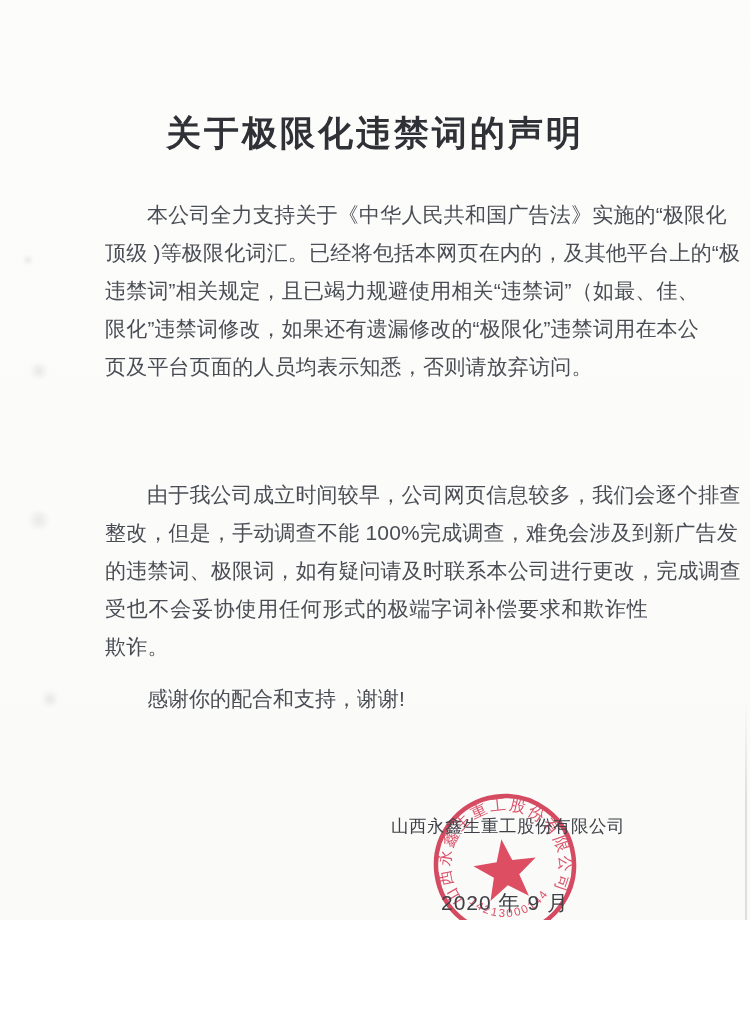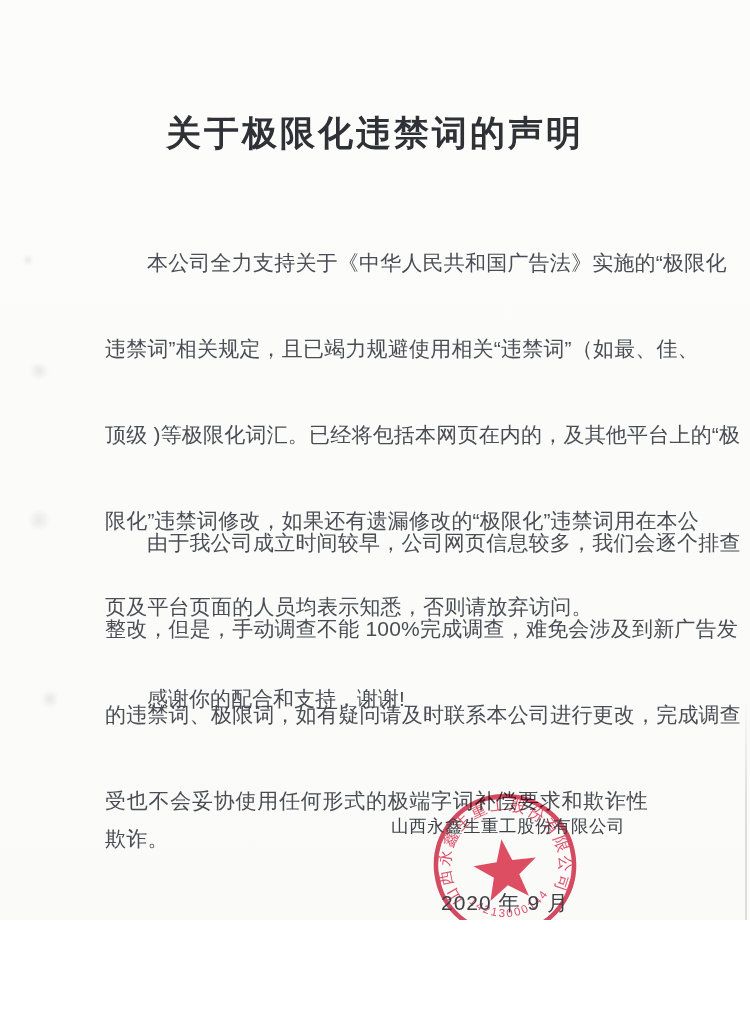--- a/index.html
+++ b/index.html
@@ -35,21 +35,20 @@
     line-height: 38px;
     color: #4a4d54;
     letter-spacing: 0.2px;
   }
   .para-1 { top: 196px; }
   .para-2 { top: 476px; }
   .line {
     text-align: justify;
     text-align-last: justify;
     white-space: nowrap;
-    margin-top: 48px;
   }
   .line.para-first { text-indent: 2em; }
   .line.para-last { text-align-last: left; white-space: normal; }
   .closing {
     position: absolute;
     left: 105px;
     top: 656px;
     width: 543px;
     font-size: 21px;
     line-height: 38px;
@@ -112,22 +111,22 @@
 </style>
 </head>
 <body>
 
 <div class="page">
 
   <h1 class="title">关于极限化违禁词的声明</h1>
 
   <div class="body-block para-1">
       <div class="line para-first">本公司全力支持关于《中华人民共和国广告法》实施的“极限化</div>
+      <div class="line">顶级 )等极限化词汇。已经将包括本网页在内的，及其他平台上的“极</div>
       <div class="line">违禁词”相关规定，且已竭力规避使用相关“违禁词”（如最、佳、</div>
-      <div class="line">顶级 )等极限化词汇。已经将包括本网页在内的，及其他平台上的“极</div>
       <div class="line">限化”违禁词修改，如果还有遗漏修改的“极限化”违禁词用在本公</div>
       <div class="line para-last">页及平台页面的人员均表示知悉，否则请放弃访问。</div>
     </div>
 
   <div class="body-block para-2">
       <div class="line para-first">由于我公司成立时间较早，公司网页信息较多，我们会逐个排查</div>
       <div class="line">整改，但是，手动调查不能 100%完成调查，难免会涉及到新广告发</div>
       <div class="line">的违禁词、极限词，如有疑问请及时联系本公司进行更改，完成调查</div>
       <div class="line para-last">受也不会妥协使用任何形式的极端字词补偿要求和欺诈性欺诈。</div>
     </div>

